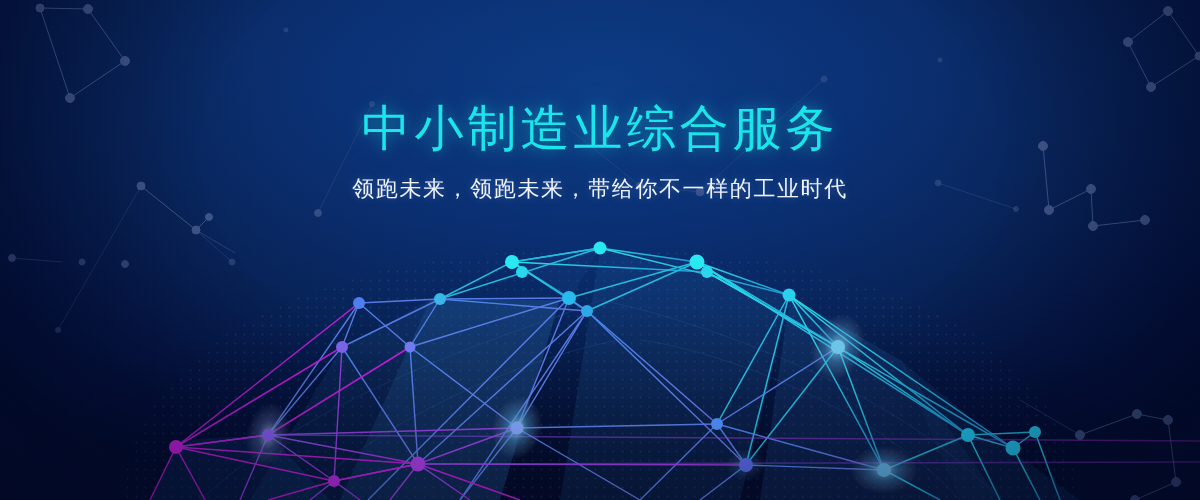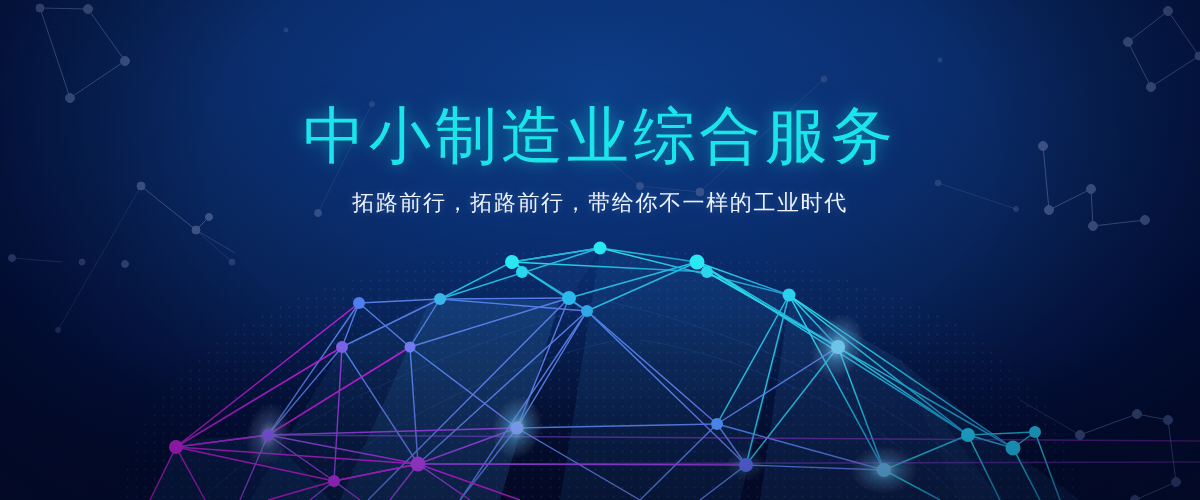--- a/index.html
+++ b/index.html
@@ -45,21 +45,21 @@
     position: absolute;
     left: 0; top: 0;
     width: 1200px;
     text-align: center;
     z-index: 40;
     pointer-events: none;
   }
   .title {
     margin: 0;
     padding-top: 103px;
-    font-size: 62px;
+    font-size: 49px;
     line-height: 1.05;
     letter-spacing: 4px;
     font-weight: 400;
     color: #1ae5ea;
     text-shadow: 0 0 14px rgba(26,229,234,0.42), 0 0 34px rgba(26,229,234,0.18);
     white-space: nowrap;
   }
   .subtitle {
     margin: 0;
     padding-top: 20px;
@@ -345,16 +345,16 @@
       <circle cx="176" cy="447" r="7" fill="#cc1fe0"></circle>
       <circle cx="334" cy="481" r="6" fill="#b52ce0"></circle>
       <circle cx="418" cy="464" r="7.5" fill="#a93ce0"></circle>
     </g>
   </svg>
 
   <div class="bg-vignette"></div>
 
   <div class="text-wrap">
     <h1 class="title">中小制造业综合服务</h1>
-    <p class="subtitle">拓路前行，拓路前行，带给你不一样的工业时代</p>
+    <p class="subtitle">领跑未来，领跑未来，带给你不一样的工业时代</p>
   </div>
 
 </div>
 
 </body></html>

